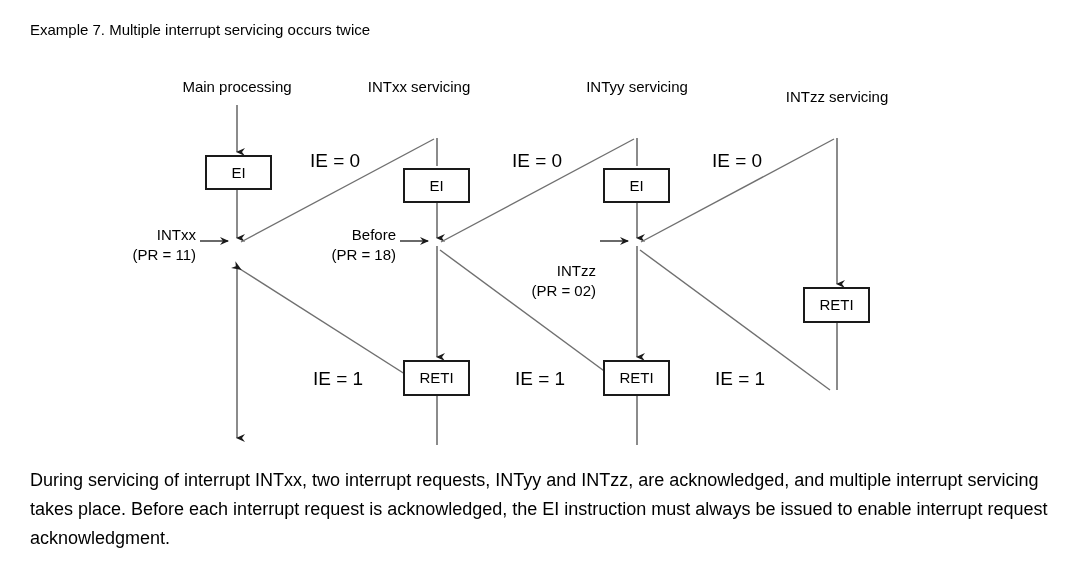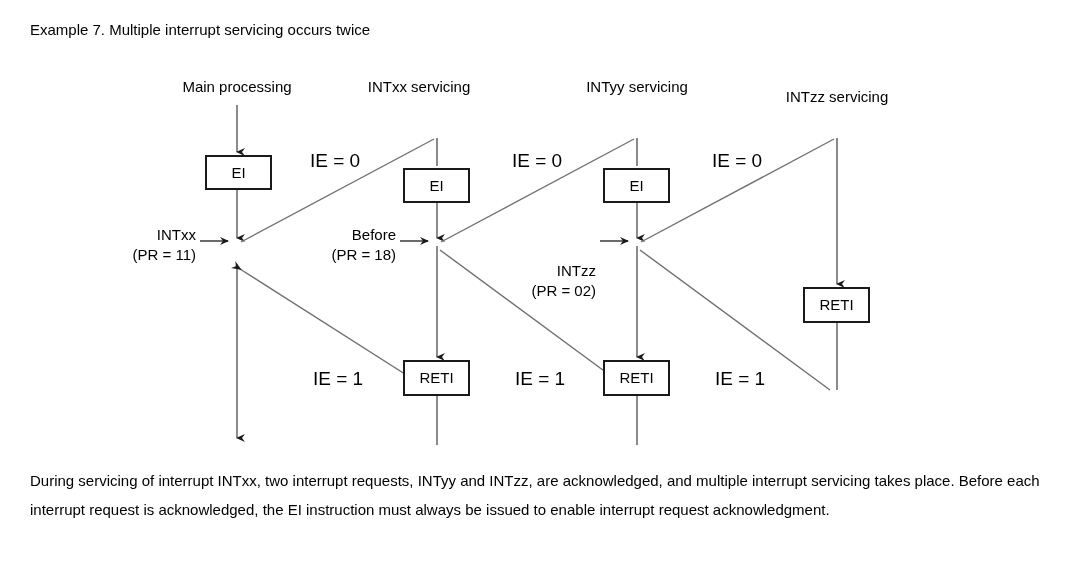--- a/index.html
+++ b/index.html
@@ -69,21 +69,21 @@
     transform: translateX(-100%);
   }
   .int-label span {
     display: block;
   }
   #body-text {
     position: absolute;
     left: 30px;
     top: 466px;
     width: 1020px;
-    font-size: 15px;
+    font-size: 18px;
     line-height: 29px;
   }
 </style>
 </head>
 <body>
 
 <div id="caption-title">Example 7. Multiple interrupt servicing occurs twice</div>
 
 <div id="diagram-area">
 

